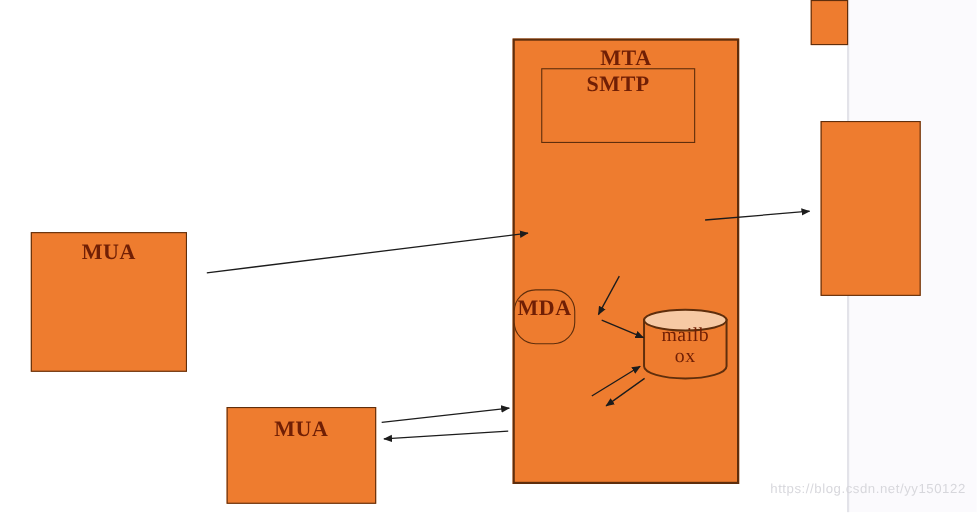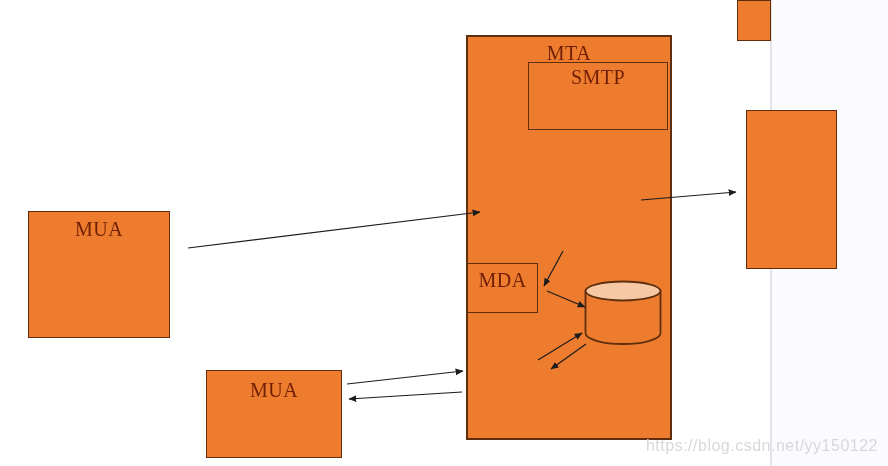--- a/index.html
+++ b/index.html
@@ -23,29 +23,30 @@
 
   .obox{
     position:absolute;box-sizing:border-box;
     background:var(--box-fill);
     border:1.5px solid var(--box-border);
   }
   .obox .lbl{
     display:block;width:100%;text-align:center;
     color:var(--label-color);font-size:20px;line-height:22px;
     letter-spacing:0.5px;
+    font-weight:bold;
   }
 
   #mta-box{left:466px;top:35px;width:206px;height:405px;border-width:2px;}
   #mta-box .lbl{padding-top:5px;}
-  #smtp-box{left:492px;top:62px;width:140px;height:68px;margin-left:36px;}
+  #smtp-box{left:492px;top:62px;width:140px;height:68px;}
   #smtp-box .lbl{padding-top:3px;}
   #smtpd-box{left:492px;top:178px;width:140px;height:68px;}
   #smtpd-box .lbl{padding-top:7px;}
-  #mda-box{left:467px;top:263px;width:71px;height:50px;}
+  #mda-box{left:467px;top:263px;width:56px;height:50px;border-radius:20px;}
   #mda-box .lbl{padding-top:5px;}
   #mra-box{left:467px;top:365px;width:71px;height:51px;}
   #mra-box .lbl{padding-top:9px;}
   #mua-sender-box{left:28px;top:211px;width:142px;height:127px;}
   #mua-sender-box .lbl{padding-top:6px;}
   #mua-receiver-box{left:206px;top:370px;width:136px;height:88px;}
   #mua-receiver-box .lbl{padding-top:8px;}
   #remote-server-box{left:746px;top:110px;width:91px;height:159px;}
   #decor-block{left:737px;top:0;width:34px;height:41px;}
 
@@ -55,21 +56,21 @@
     position:absolute;left:0;top:15px;width:100%;text-align:center;
     color:var(--label-color);font-size:18px;line-height:19px;letter-spacing:0.5px;
   }
 
   #arrows-layer{position:absolute;left:0;top:0;width:888px;height:466px;pointer-events:none;}
   #arrows-layer line{stroke:var(--arrow-color);stroke-width:1.2;}
 
   #watermark{
     position:absolute;right:10px;top:437px;
     font-family:"Liberation Sans","DejaVu Sans",sans-serif;
-    font-size:16px;color:var(--watermark-color);letter-spacing:0.5px;
+    font-size:12px;color:var(--watermark-color);letter-spacing:0.5px;
     opacity:0.95;
   }
 </style>
 </head>
 <body>
 
 <div id="stage">
 
   <div class="panel-band"></div>
 
@@ -87,20 +88,24 @@
   <div class="obox" id="mda-box">
     <span class="lbl">MDA</span>
   </div>
 
 
   <div id="mailbox-cylinder">
     <svg width="78" height="67" viewBox="0 0 78 67">
       <path d="M 1.5 11 L 1.5 53 A 37.5 11 0 0 0 76.5 53 L 76.5 11 Z" fill="var(--box-fill)" stroke="var(--box-border)" stroke-width="1.8"></path>
       <ellipse cx="39" cy="11" rx="37.5" ry="9.5" fill="var(--cylinder-top-fill)" stroke="var(--box-border)" stroke-width="1.8"></ellipse>
     </svg>
+    <div class="cyl-text">
+      <div>mailb</div>
+      <div>ox</div>
+    </div>
   </div>
 
   <div class="obox" id="mua-sender-box">
     <span class="lbl">MUA</span>
   </div>
 
   <div class="obox" id="mua-receiver-box">
     <span class="lbl">MUA</span>
   </div>
 

